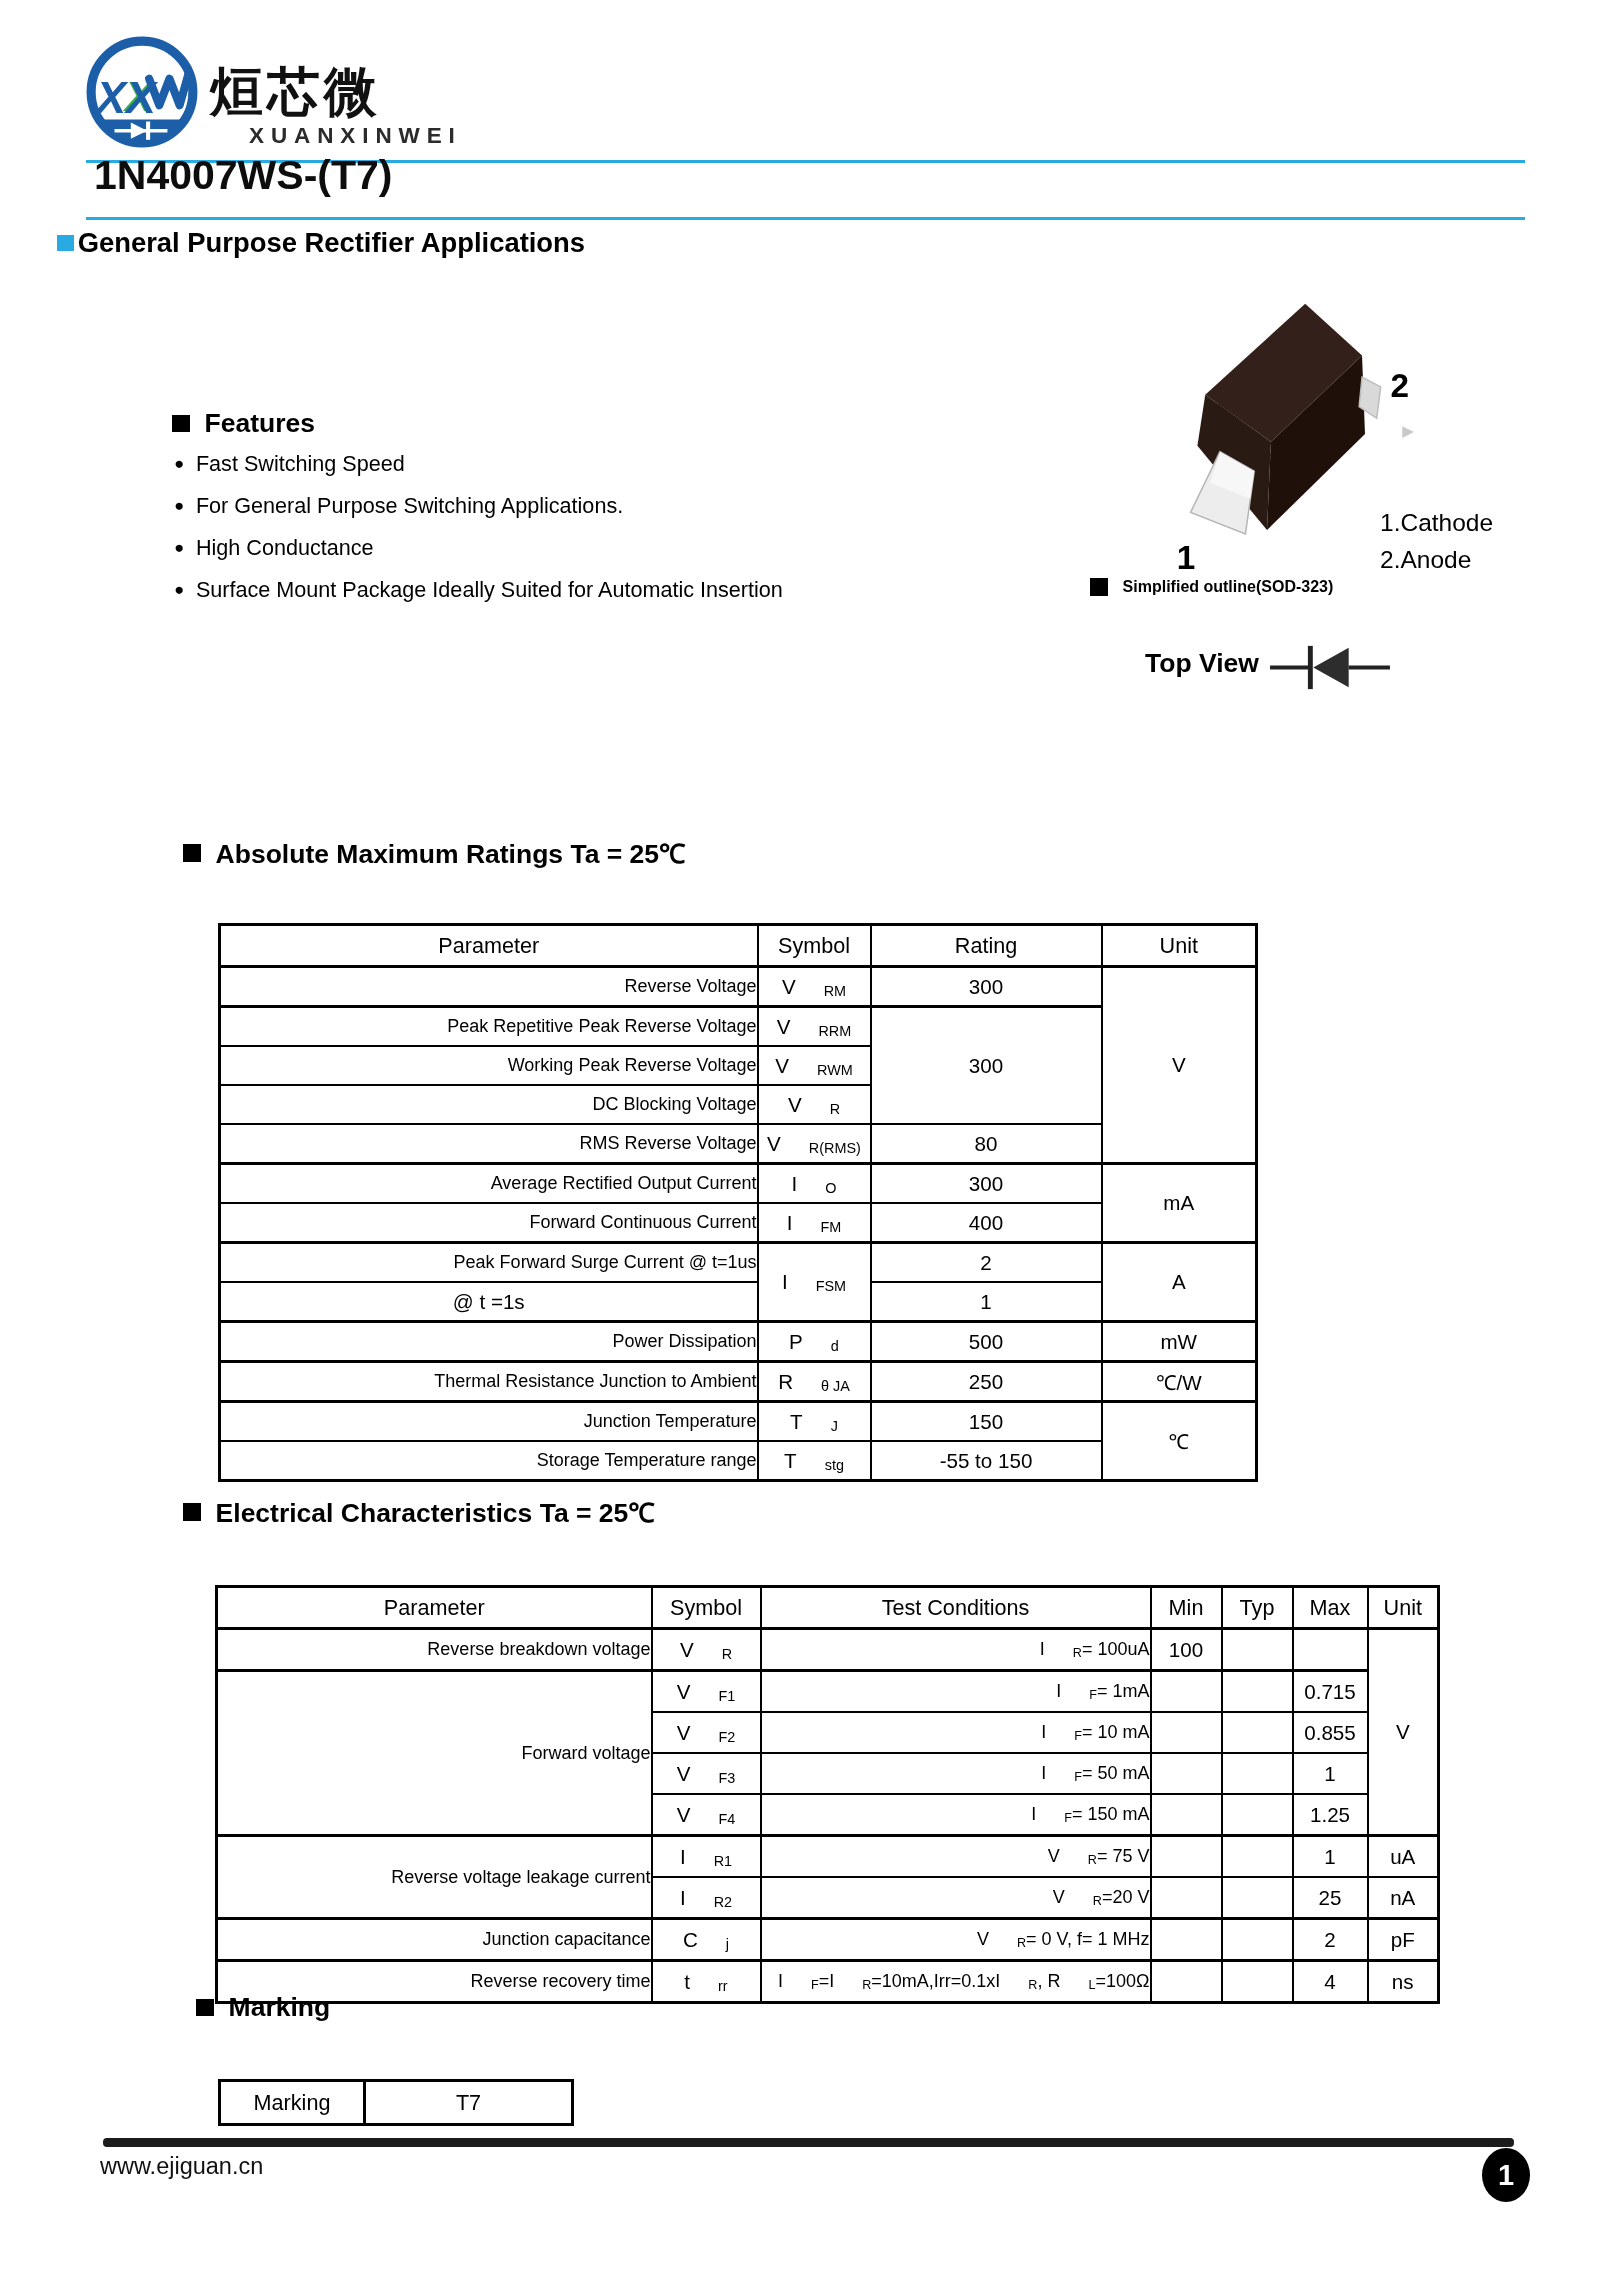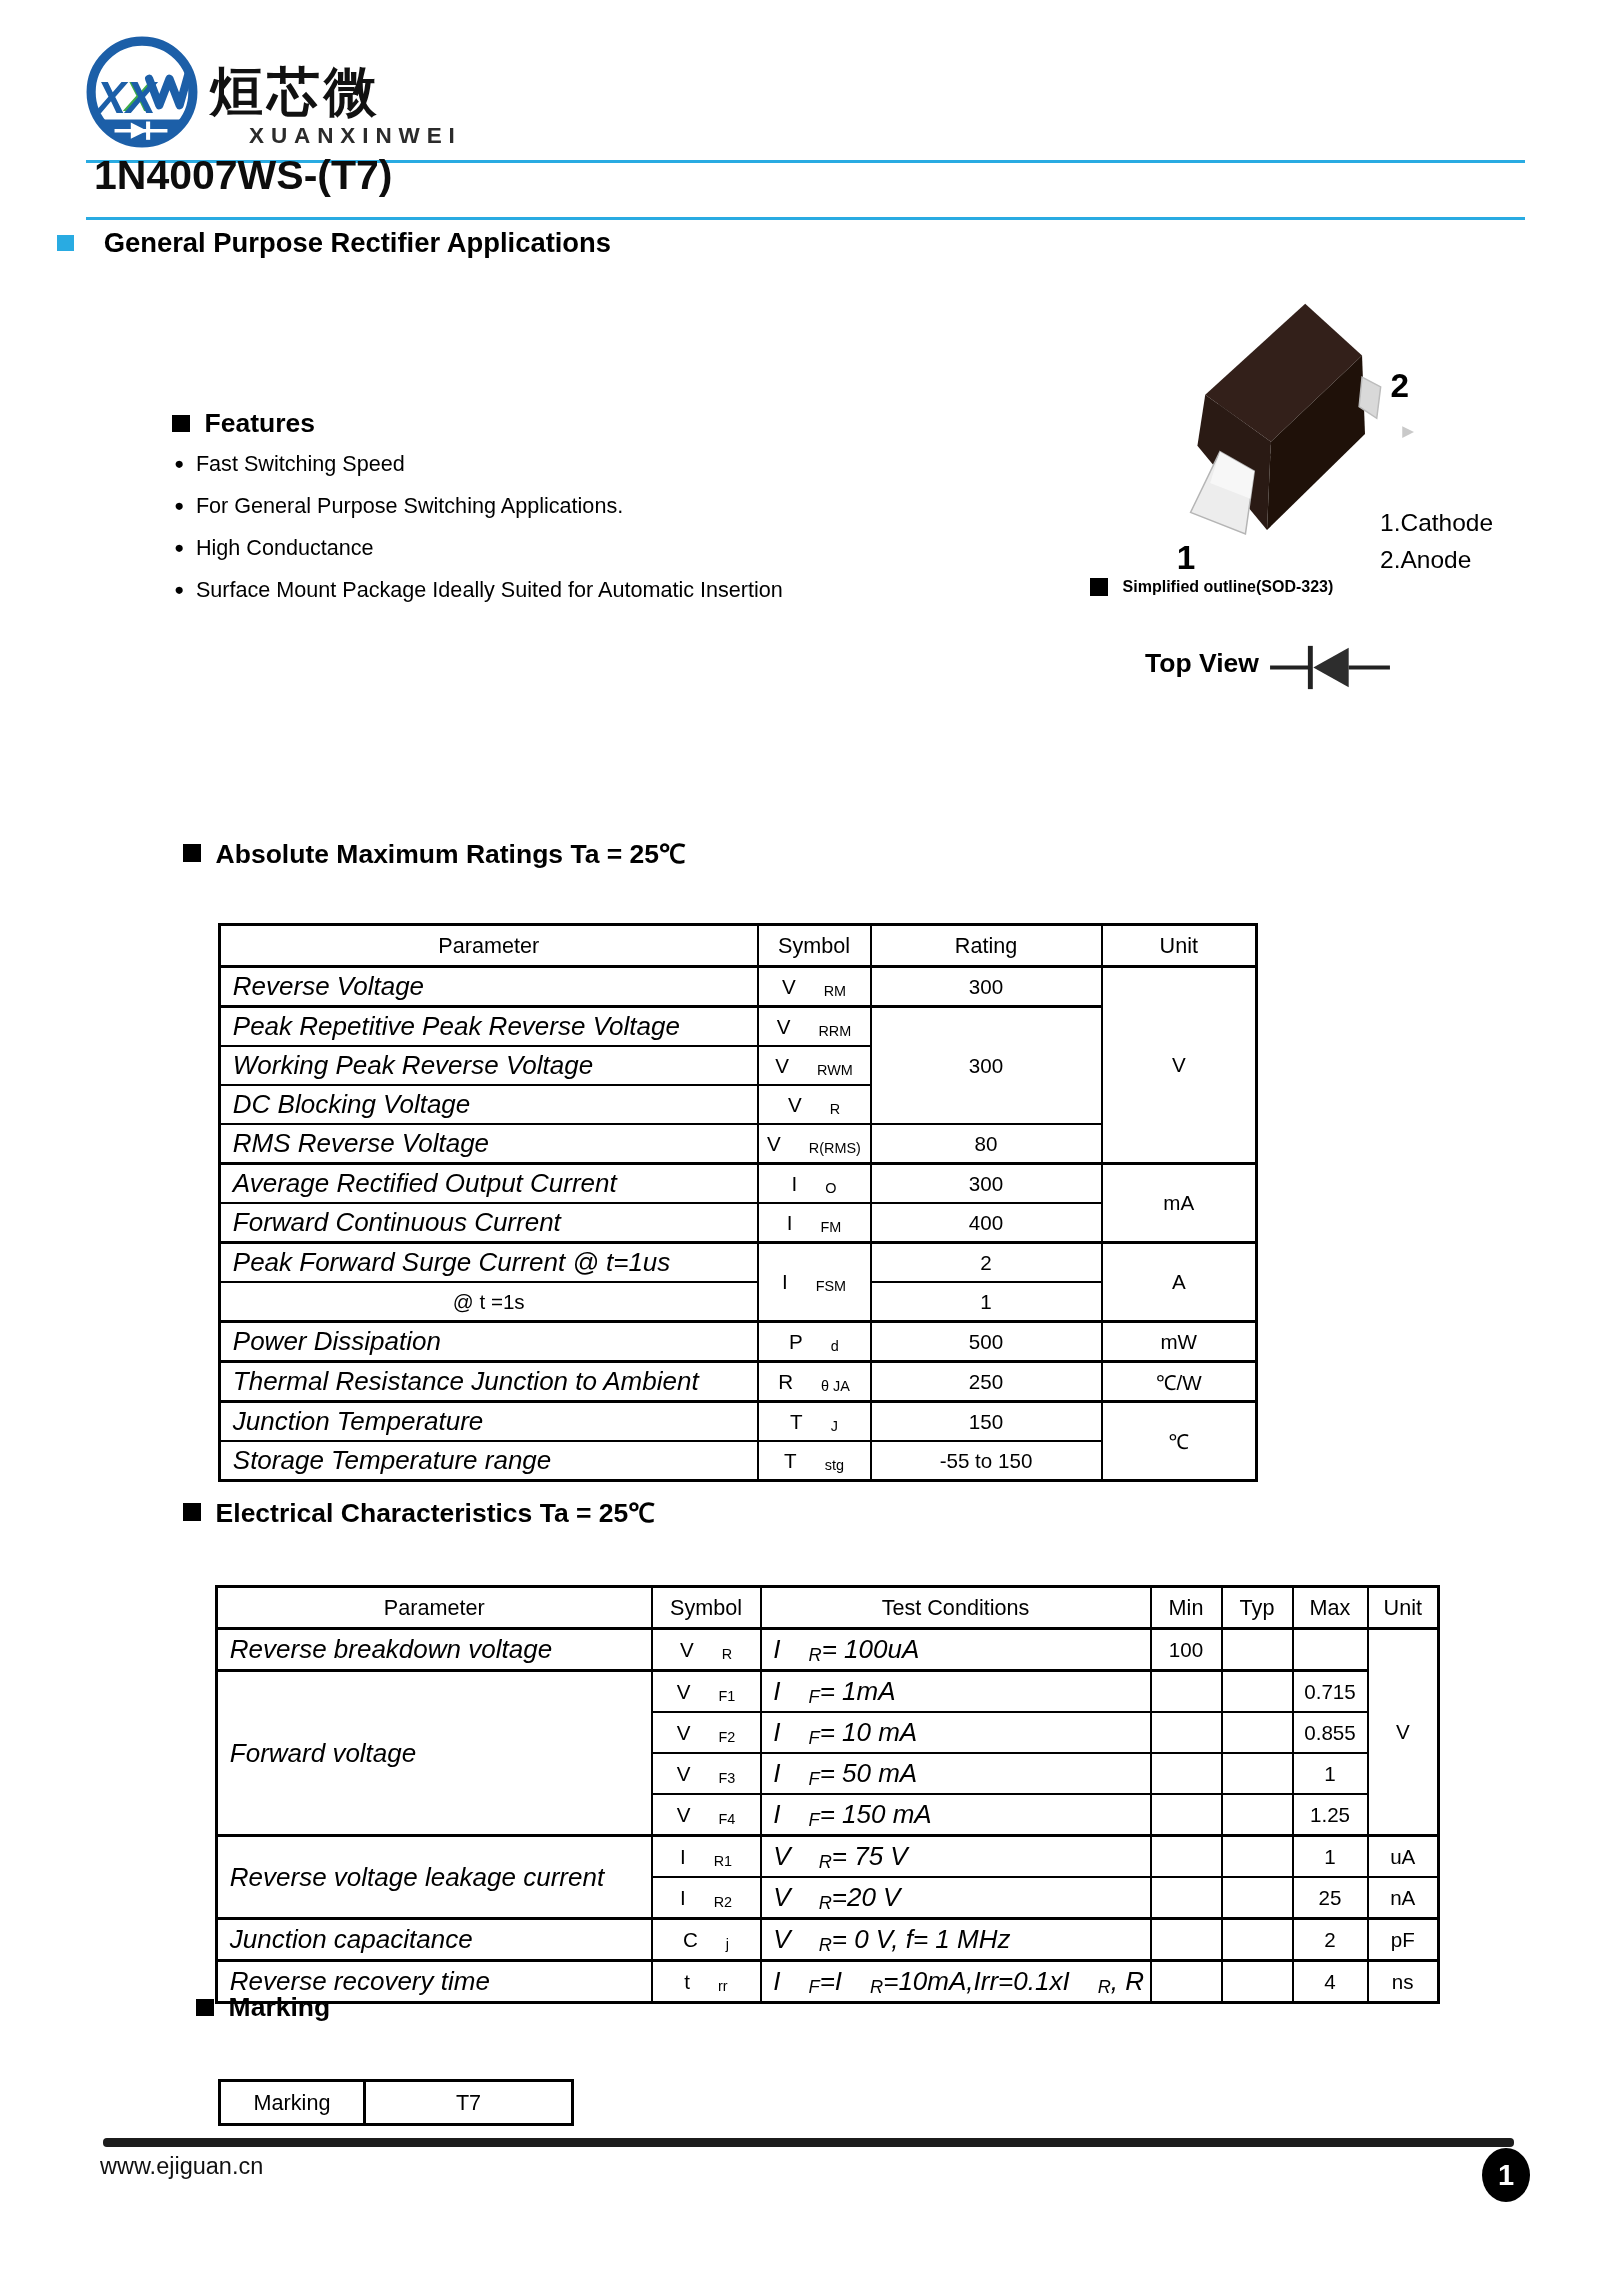--- a/index.html
+++ b/index.html
@@ -27,21 +27,21 @@
   
   .pin-names{font-size:24.5px;line-height:37px;}
 
   
   table{border-collapse:collapse;table-layout:fixed;border:3.9px solid #000;margin-top:48px;}
   td,th{border:2px solid #000;font-size:20.6px;padding:0;text-align:center;vertical-align:middle;
         overflow:hidden;white-space:nowrap;}
   th{font-weight:normal;font-size:21.6px;height:39px;border-bottom:3.9px solid #000;}
   td{height:37px;}
   .ec td{height:39px;}
-  td.left{text-align:left;padding-left:11.8px;font-size:26px;font-style:italic;}
+  td.left{text-align:right;padding-left:11.8px;font-size:18px;}
   .bb{border-bottom:3.9px solid #000;}
   sub{font-size:70%;vertical-align:-0.14em;line-height:0;padding-left:28px;}
 
   
   .marking-table td{height:41px;font-size:21.6px;border:3.9px solid #000;}
 
   
   .footer-bar{height:8.8px;background:#1c1c1c;border-radius:3.9px;}
   .footer-url{font-size:23.5px;color:#111;}
   .page-circle{width:48px;height:54px;background:#000;border-radius:50%;color:#fff;
@@ -64,21 +64,21 @@
       <line x1="63" y1="86" x2="63" y2="104" stroke="#fff" stroke-width="4"></line>
     </g>
   </svg>
   <div class="abs cn-name" style="left:210px;top:57px;">烜芯微</div>
   <div class="abs en-name" style="left:213px;top:123px;margin-left:36px;">XUANXINWEI</div>
 
   <div class="abs hline" style="left:86px;top:160px;width:1439px;"></div>
   <div class="abs part-title" style="left:94px;top:152px;">1N4007WS-(T7)</div>
   <div class="abs hline" style="left:86px;top:217px;width:1439px;"></div>
 
-  <div class="abs" style="left:57px;top:227px;display:flex;align-items:center;gap:30px;">
+  <div class="abs" style="left:57px;top:227px;display:flex;align-items:center;gap:4px;">
     <span class="sq blue"></span>
     <span class="subtitle">General Purpose Rectifier Applications</span>
   </div>
 
   <div class="abs h2" style="left:172px;top:408px;">
     <span class="sq small"></span>
     <span>Features</span>
   </div>
   <div class="abs" style="left:174px;top:443px;">
     <div class="feat-item"><span class="bullet">●</span><span>Fast Switching Speed</span></div>

